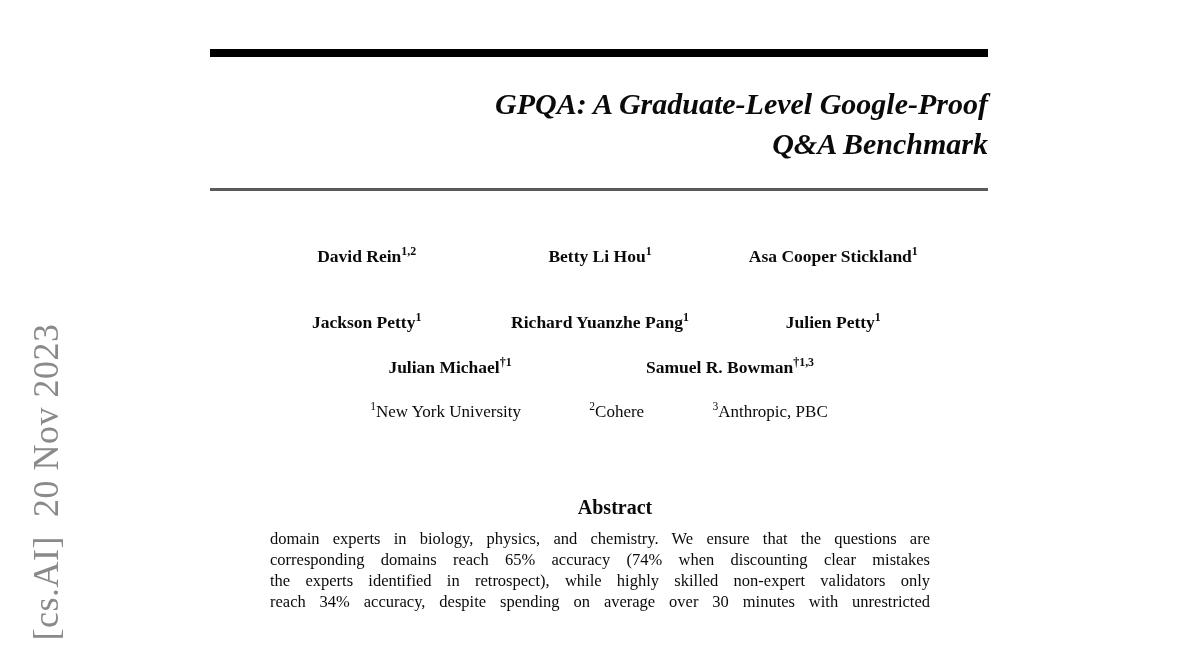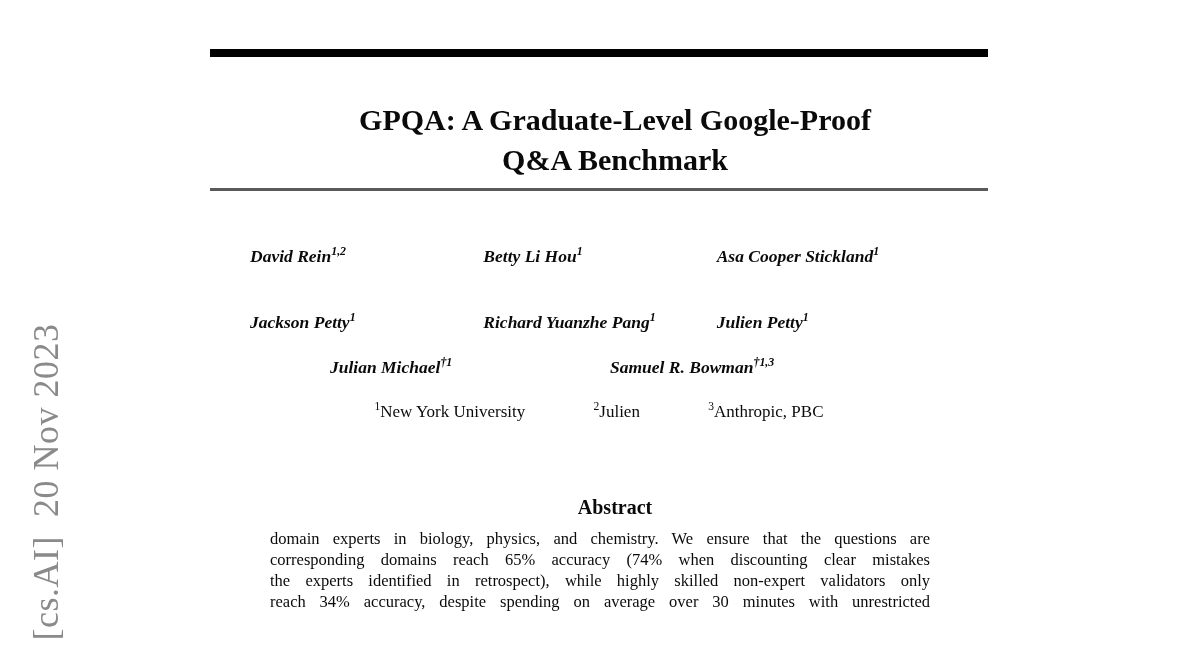--- a/index.html
+++ b/index.html
@@ -51,40 +51,40 @@
     height: 3px;
     background: #5a5a5a;
   }
 
   
   .title {
     position: absolute;
     left: 210px;
     top: 84px;
     width: 778px;
-    margin: 16px;
-    text-align: center;
+    margin: 0;
+    text-align: right;
     font-size: 30px;
     font-weight: bold;
     line-height: 40px;
+    font-style: italic;
   }
   .title-line { display: block; }
 
   
   .authors-row {
     position: absolute;
     display: flex;
     font-weight: bold;
     font-size: 17.5px;
   }
   .authors-row .cell {
     flex: 1;
-    text-align: left;
+    text-align: center;
     white-space: nowrap;
-    font-style: italic;
   }
   .row-1 { left: 250px; top: 246px; width: 700px; }
   .row-2 { left: 250px; top: 312px; width: 700px; }
   .row-3 { left: 330px; top: 357px; width: 520px; gap: 40px; }
 
   sup {
     font-size: 68%;
     line-height: 0;
     vertical-align: super;
     font-weight: bold;
@@ -172,21 +172,21 @@
     <span class="cell">
       <span>Julian Michael</span><sup>†1</sup>
     </span>
     <span class="cell">
       <span>Samuel R. Bowman</span><sup>†1,3</sup>
     </span>
   </div>
 
   <div class="affiliations">
     <span class="affil"><sup>1</sup><span>New York University</span></span>
-    <span class="affil"><sup>2</sup><span>Julien</span></span>
+    <span class="affil"><sup>2</sup><span>Cohere</span></span>
     <span class="affil"><sup>3</sup><span>Anthropic, PBC</span></span>
   </div>
 
   <h2 class="abstract-heading">Abstract</h2>
 
   <div class="abstract-body">
     <div class="abs-line">domain experts in biology, physics, and chemistry. We ensure that the questions are</div>
     <div class="abs-line">corresponding domains reach 65% accuracy (74% when discounting clear mistakes</div>
     <div class="abs-line">the experts identified in retrospect), while highly skilled non-expert validators only</div>
     <div class="abs-line">reach 34% accuracy, despite spending on average over 30 minutes with unrestricted</div>

